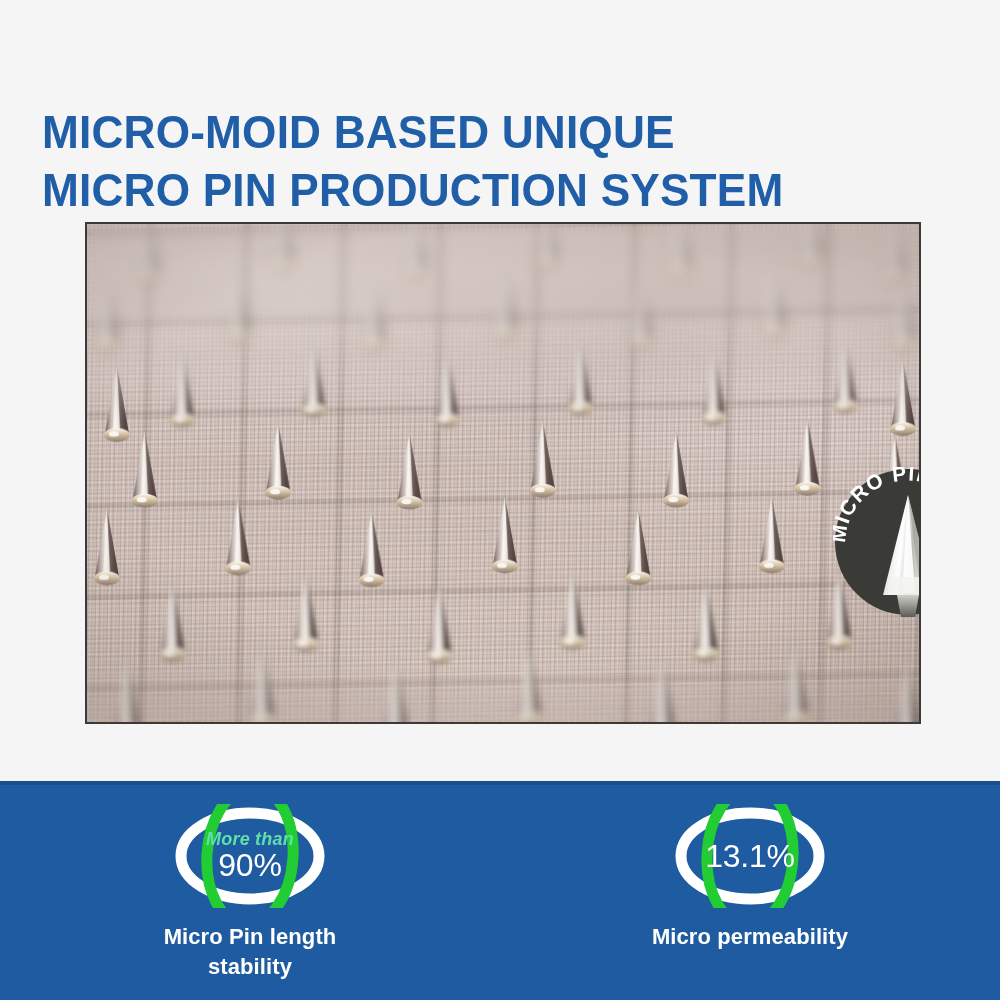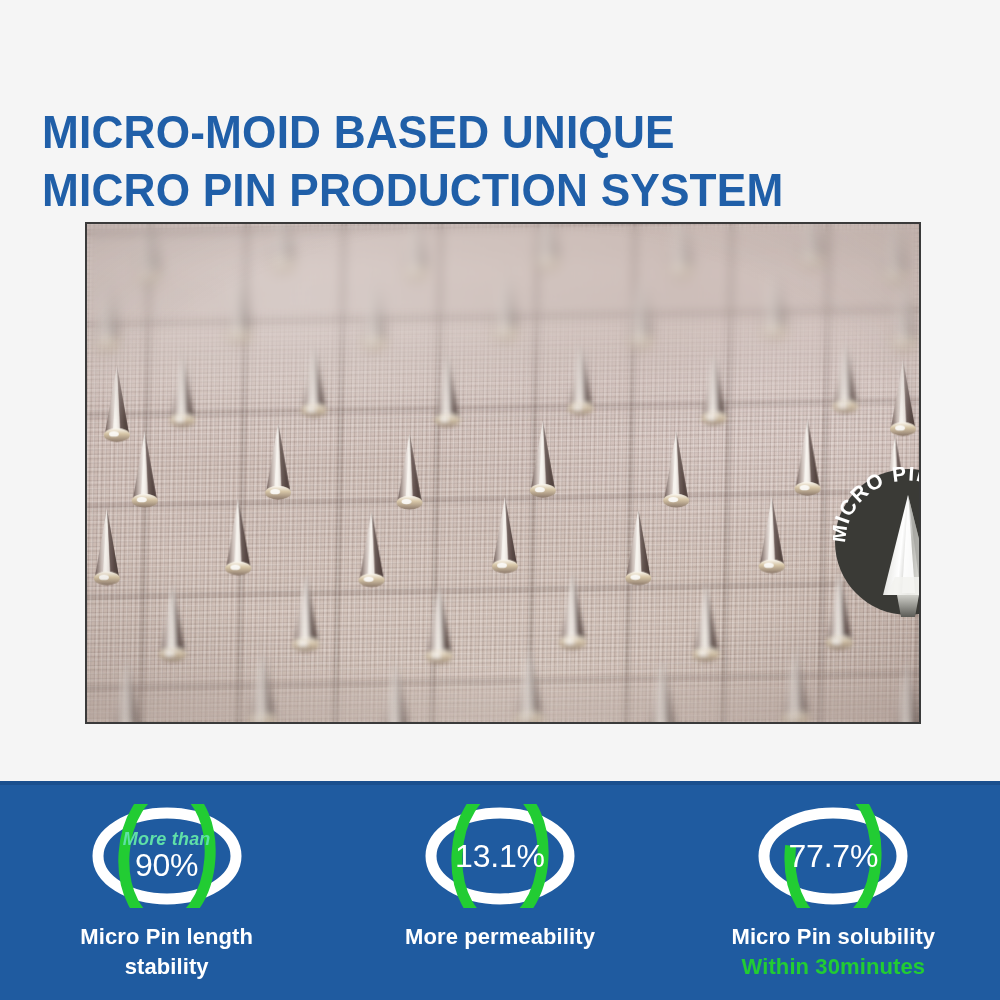--- a/index.html
+++ b/index.html
@@ -570,34 +570,19 @@
       <div class="ring-wrap">
         <svg class="ring-svg" viewBox="0 0 160 104">
           <ellipse cx="80" cy="52" rx="69" ry="43" fill="none" stroke="#ffffff" stroke-width="11"></ellipse>
           <ellipse cx="80" cy="52" rx="69" ry="43" fill="none" stroke="#22cc33" stroke-width="11" stroke-linecap="butt" stroke-dasharray="343 12" stroke-dashoffset="-8" transform="rotate(-87 80 52)"></ellipse>
         </svg>
         <div class="ring-text">
           <span class="ring-value">13.1%</span>
         </div>
       </div>
       <div class="stat-labels">
-        <span class="stat-label">More permeability</span>
+        <span class="stat-label">Micro permeability</span>
       </div>
     </div>
 
-    <div class="stat">
-      <div class="ring-wrap">
-        <svg class="ring-svg" viewBox="0 0 160 104">
-          <ellipse cx="80" cy="52" rx="69" ry="43" fill="none" stroke="#ffffff" stroke-width="11"></ellipse>
-          <ellipse cx="80" cy="52" rx="69" ry="43" fill="none" stroke="#22cc33" stroke-width="11" stroke-linecap="butt" stroke-dasharray="276 79" stroke-dashoffset="0" transform="rotate(-88 80 52)"></ellipse>
-        </svg>
-        <div class="ring-text">
-          <span class="ring-value">77.7%</span>
-        </div>
-      </div>
-      <div class="stat-labels">
-        <span class="stat-label">Micro Pin solubility</span>
-        <span class="stat-sub">Within 30minutes</span>
-      </div>
-    </div>
 
   </div>
 </div>
 
 </body></html>

